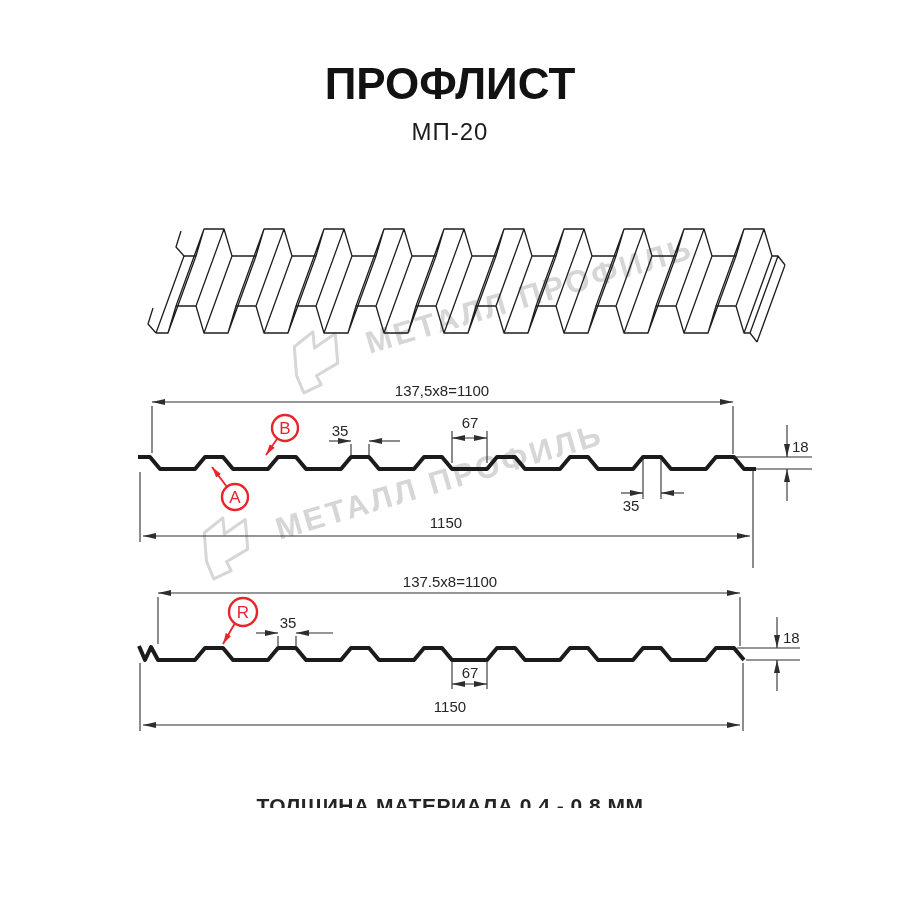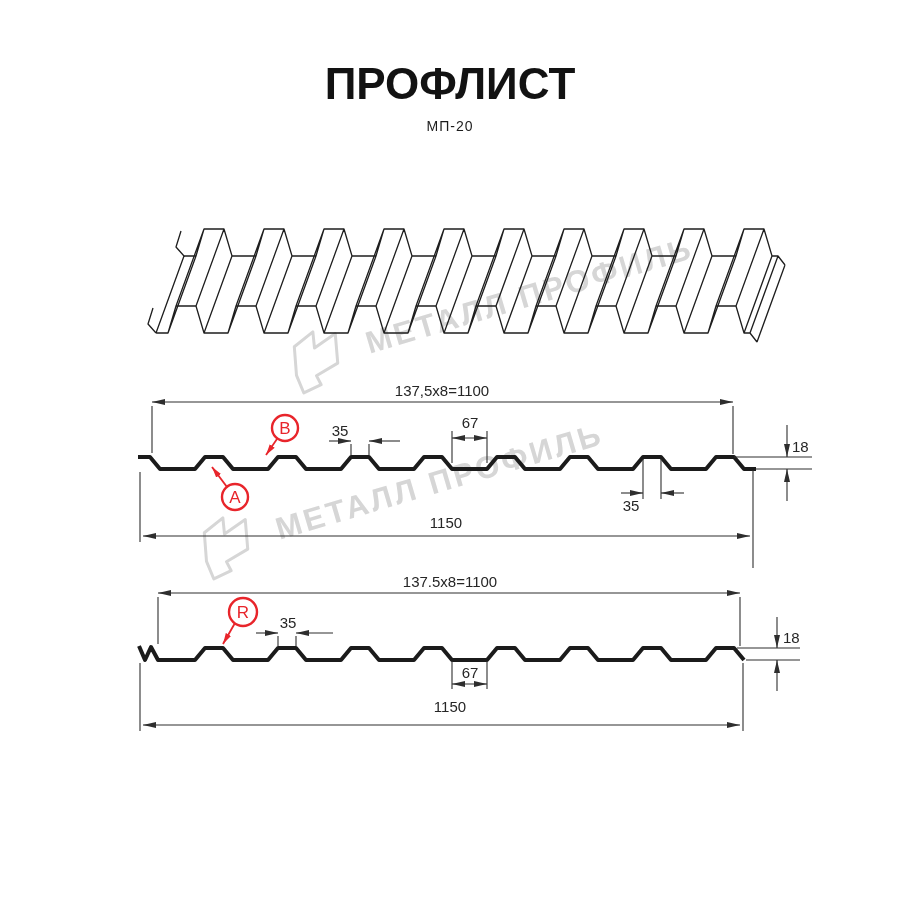--- a/index.html
+++ b/index.html
@@ -7,21 +7,21 @@
     --line:#1b1b1b;
     --wm:#d6d6d6;
   }
   html,body{margin:0;padding:0;background:#ffffff;}
   .page{
     position:relative;width:900px;height:808px;background:#fff;overflow:hidden;
     font-family:"Liberation Sans", sans-serif;color:#1b1b1b;
   }
   .title-block{position:absolute;top:60px;left:0;width:900px;text-align:center;}
   .title{font-size:44px;font-weight:800;letter-spacing:0px;color:#121212;line-height:1.1;}
-  .subtitle{font-size:14px;font-weight:400;letter-spacing:1px;color:#1c1c1c;margin-top:10px;}
+  .subtitle{font-size:24px;font-weight:400;letter-spacing:1px;color:#1c1c1c;margin-top:10px;}
   .caption{
     position:absolute;top:794px;left:0;width:900px;text-align:center;
     font-size:21px;font-weight:600;letter-spacing:0.5px;color:#242424;
   }
   .wm{
     position:absolute;display:flex;align-items:center;gap:14px;color:var(--wm);
     transform-origin:0 50%;z-index:0;pointer-events:none;
   }
   .wm-text{font-size:31px;font-weight:700;letter-spacing:3px;white-space:nowrap;}
   .wm1{left:286px;top:336px;transform:rotate(-16.5deg);}
@@ -174,13 +174,14 @@
       </g>
 
       <g>
         <circle class="redcirc" cx="243" cy="612" r="14"></circle>
         <text class="red" x="243" y="618" text-anchor="middle">R</text>
         <line class="redline" x1="235" y1="623" x2="223" y2="644" marker-end="url(#mR)"></line>
       </g>
     </g>
   </svg>
 
+  <div class="caption">ТОЛЩИНА МАТЕРИАЛА 0.4 - 0.8 ММ</div>
 </div>
 
 </body></html>

